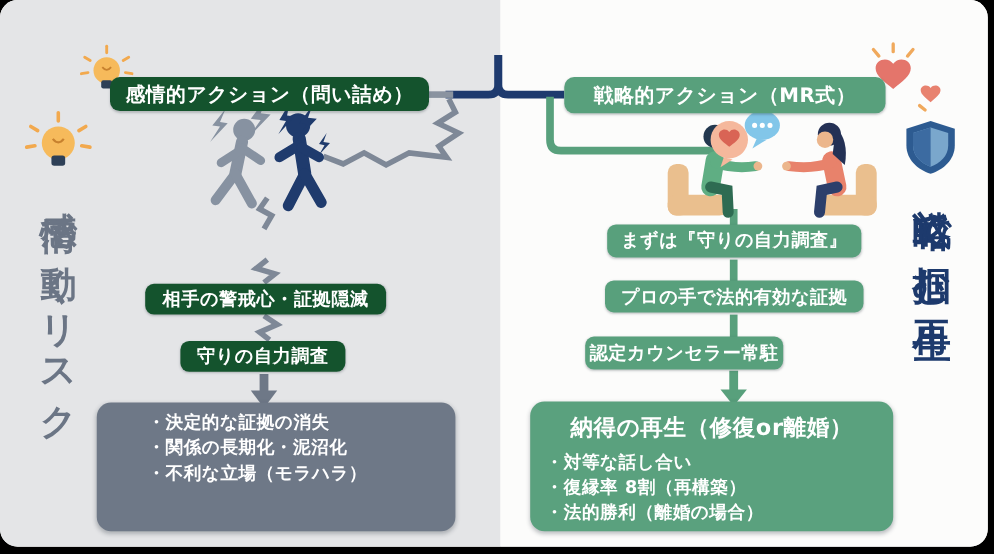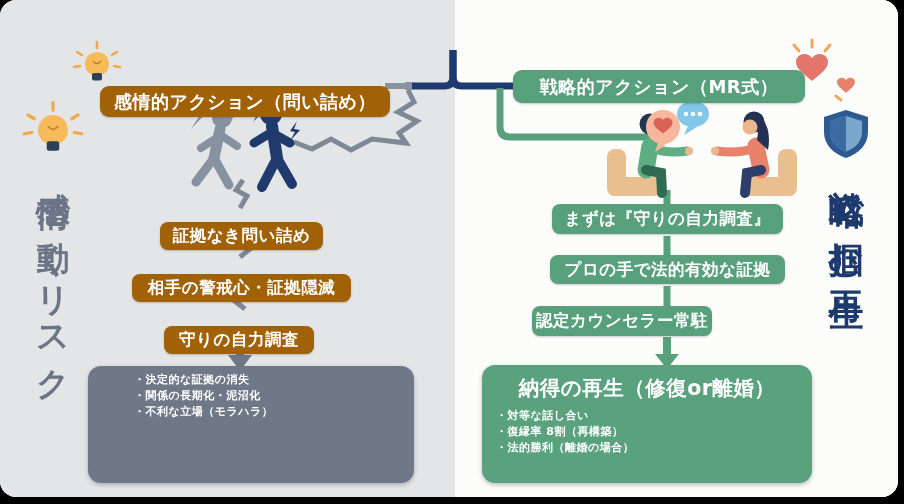--- a/index.html
+++ b/index.html
@@ -13,21 +13,21 @@
   }
   .panel-left{position:absolute;left:0;top:0;width:455px;height:497px;background:#e4e5e7;}
   .panel-right{position:absolute;left:455px;top:0;width:443px;height:497px;background:#fcfcfb;}
   svg.layer{position:absolute;left:0;top:0;width:898px;height:497px;pointer-events:none;}
 
   .box{
     position:absolute;color:#fff;font-weight:bold;text-align:center;
     display:flex;align-items:center;justify-content:center;
     box-shadow:0 1px 2px rgba(40,50,60,.25);
   }
-  .gray{background:#a16207;margin-top:16px;}
+  .gray{background:#14532d;}
   .green{background:#58a07c;}
   .top-box{border-radius:9px;font-size:18px;letter-spacing:.5px;}
   .tb-left{left:100px;top:70px;width:290px;height:31px;}
   .tb-right{left:513px;top:70px;width:292px;height:33px;}
   .step{border-radius:8px;font-size:16.5px;letter-spacing:.5px;}
   .sl0{left:160px;top:206px;width:163px;height:28px;}
   .sl1{left:132px;top:258px;width:219px;height:28px;}
   .sl2{left:164px;top:310px;width:150px;height:28px;}
   .sr0{left:552px;top:204px;width:231px;height:30px;}
   .sr1{left:550px;top:255px;width:235px;height:29px;}
@@ -36,21 +36,21 @@
   .bigbox{
     position:absolute;color:#fff;border-radius:13px;
     box-shadow:0 2px 4px rgba(40,50,60,.3);
   }
   .big-left{left:88px;top:366px;width:326px;height:117px;background:#6e7887;}
   .big-right{left:482px;top:365px;width:330px;height:118px;background:#5aa17e;}
   .bigbox .title{
     font-size:20.5px;font-weight:bold;text-align:center;margin-top:9px;letter-spacing:.5px;
   }
   .bigbox ul{list-style:none;margin:6px 0 0 0;padding:0;}
-  .bigbox li{font-size:11px;font-weight:bold;line-height:1.45;letter-spacing:.5px;}
+  .bigbox li{font-size:16px;font-weight:bold;line-height:1.45;letter-spacing:.5px;}
   .big-left ul{padding-left:46px;}
   .big-right ul{padding-left:14px;}
 
   .vtitle{
     position:absolute;writing-mode:vertical-rl;text-orientation:upright;
     font-weight:800;letter-spacing:4px;white-space:nowrap;
   }
   .vt-left{left:30px;top:167px;font-size:33px;color:#6b7585;}
   .vt-right{left:822px;top:163px;font-size:35px;color:#1d3a6d;}
 </style>
@@ -208,21 +208,20 @@
       <path d="M846,116 l-16,5 v11 c0,10 7.5,16.5 16,19.5 Z" fill="#3c6ba1"></path>
     </g>
   </svg>
 
   <div class="vtitle vt-left">感情で動くリスク</div>
 
   <div class="box gray top-box tb-left">
     <span>感情的アクション（問い詰め）</span>
   </div>
 
-  <div class="box gray step sl0">証拠なき問い詰め</div>
   <div class="box gray step sl1">相手の警戒心・証拠隠滅</div>
   <div class="box gray step sl2">守りの自力調査</div>
 
   <div class="bigbox big-left">
     <ul>
       <li>・決定的な証拠の消失</li>
       <li>・関係の長期化・泥沼化</li>
       <li>・不利な立場（モラハラ）</li>
     </ul>
   </div>

